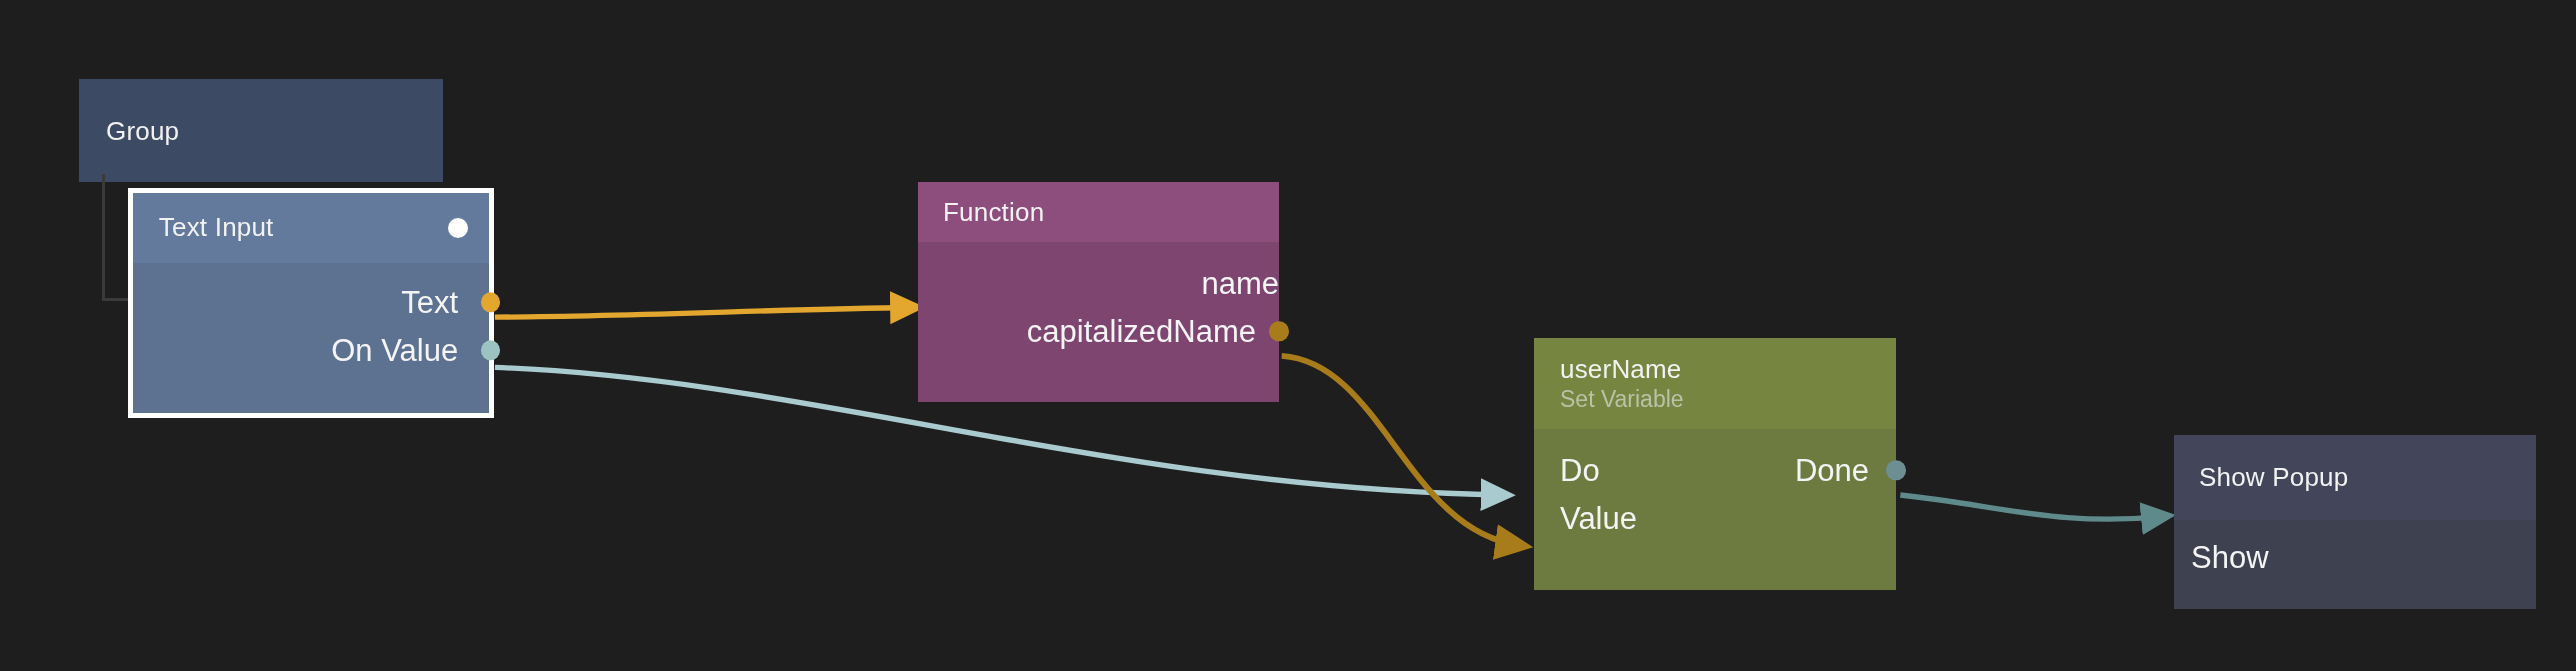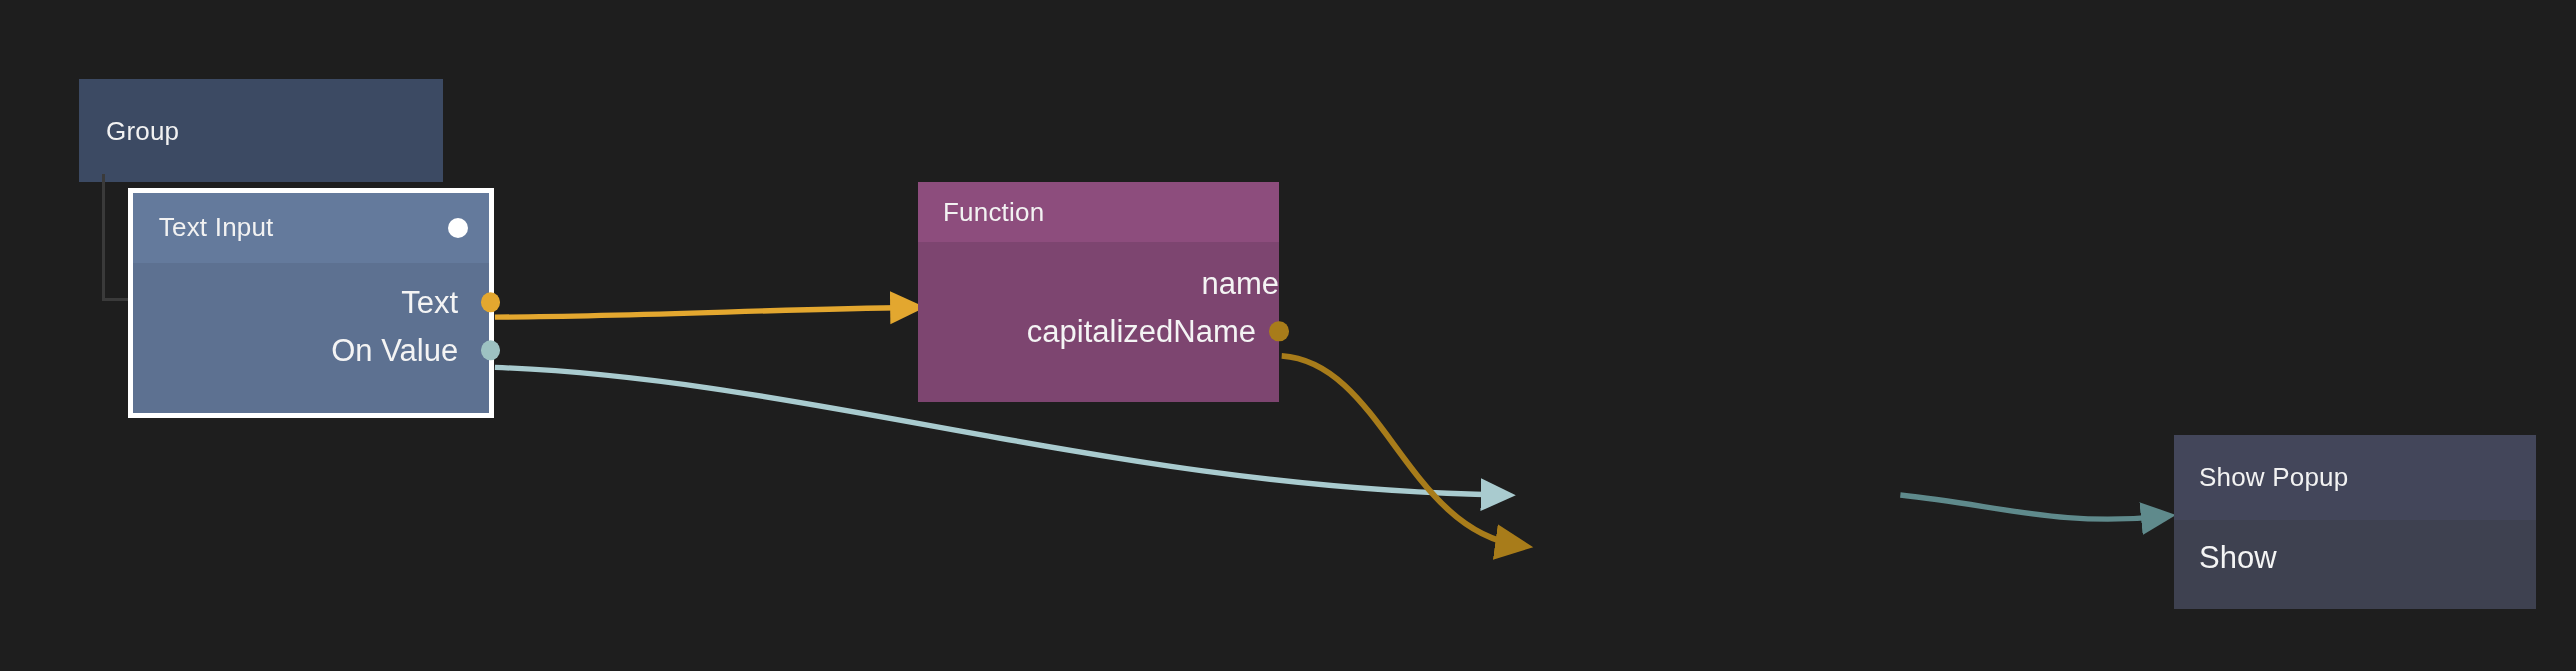--- a/index.html
+++ b/index.html
@@ -173,21 +173,21 @@
     width: 362px; height: 174px;
     background: #3e4150;
     margin-top: 48px;
   }
   #popup-node .node-header {
     height: 85px;
     background: #43465a;
     padding-left: 25px;
   }
   #popup-node .node-body { padding-top: 13.5px; }
-  #popup-node .port-row.in { padding-left: 25px; }
+  #popup-node .port-row.in { padding-left: 17px; }
 </style>
 </head>
 <body>
 
 <div id="canvas">
 
   <svg id="edges" viewBox="0 0 2665 695" xmlns="http://www.w3.org/2000/svg">
     <defs>
       <marker id="ar-orange" markerWidth="7" markerHeight="7" refX="4.2" refY="3.5" orient="auto">
         <path d="M0,0.4 L6.6,3.5 L0,6.6 Z" fill="#e3a72f"></path>
@@ -245,20 +245,36 @@
       <div class="port-row in">
         <span class="port-label">name</span>
       </div>
       <div class="port-row out">
         <span class="port-label">capitalizedName</span>
         <span class="port-dot right" style="background:#a87c1a;"></span>
       </div>
     </div>
   </div>
 
+  <div class="node" id="setvar-node">
+    <div class="node-header">
+      <span class="node-title">userName</span>
+      <span class="node-subtitle">Set Variable</span>
+    </div>
+    <div class="node-body">
+      <div class="port-row">
+        <span class="port-label">Do</span>
+        <span class="port-label">Done</span>
+        <span class="port-dot right" style="background:#6d8e93;"></span>
+      </div>
+      <div class="port-row">
+        <span class="port-label">Value</span>
+      </div>
+    </div>
+  </div>
 
   <div class="node" id="popup-node">
     <div class="node-header">
       <span class="node-title">Show Popup</span>
     </div>
     <div class="node-body">
       <div class="port-row in">
         <span class="port-label">Show</span>
       </div>
     </div>

